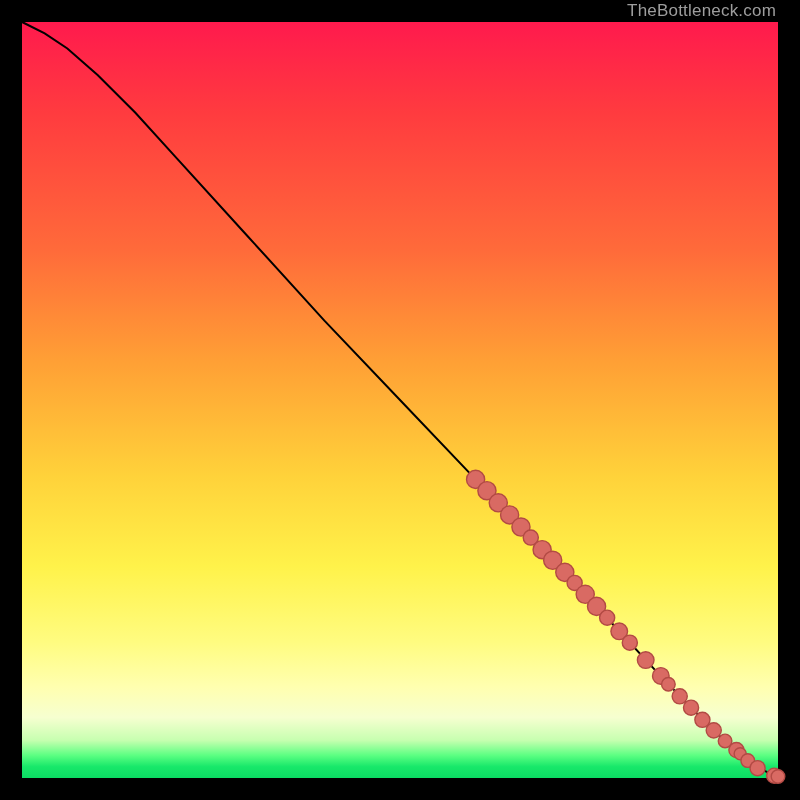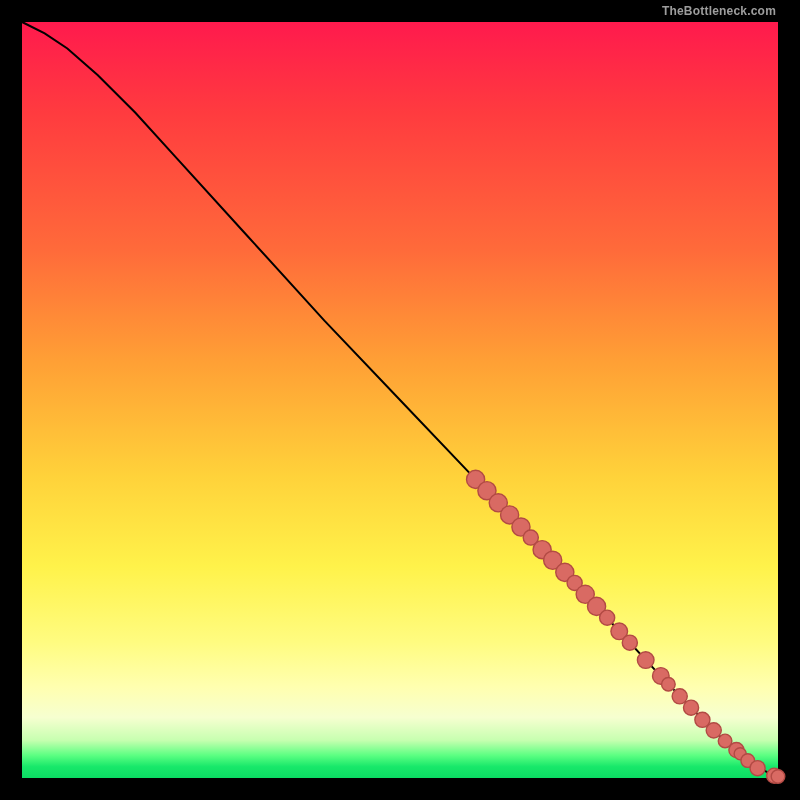--- a/index.html
+++ b/index.html
@@ -41,22 +41,22 @@
       #0bdc63 100%
     );
   }
   .watermark {
     position: absolute;
     top: 0px;
     right: 24px;
     height: 22px;
     line-height: 22px;
     color: #9d9d9d;
-    font-size: 12px;
-    font-weight: 700;
+    font-size: 17px;
+    font-weight: 400;
     letter-spacing: 0.2px;
     user-select: none;
   }
   svg.overlay {
     position: absolute;
     left: 22px;
     top: 22px;
     width: 756px;
     height: 756px;
     overflow: visible;

